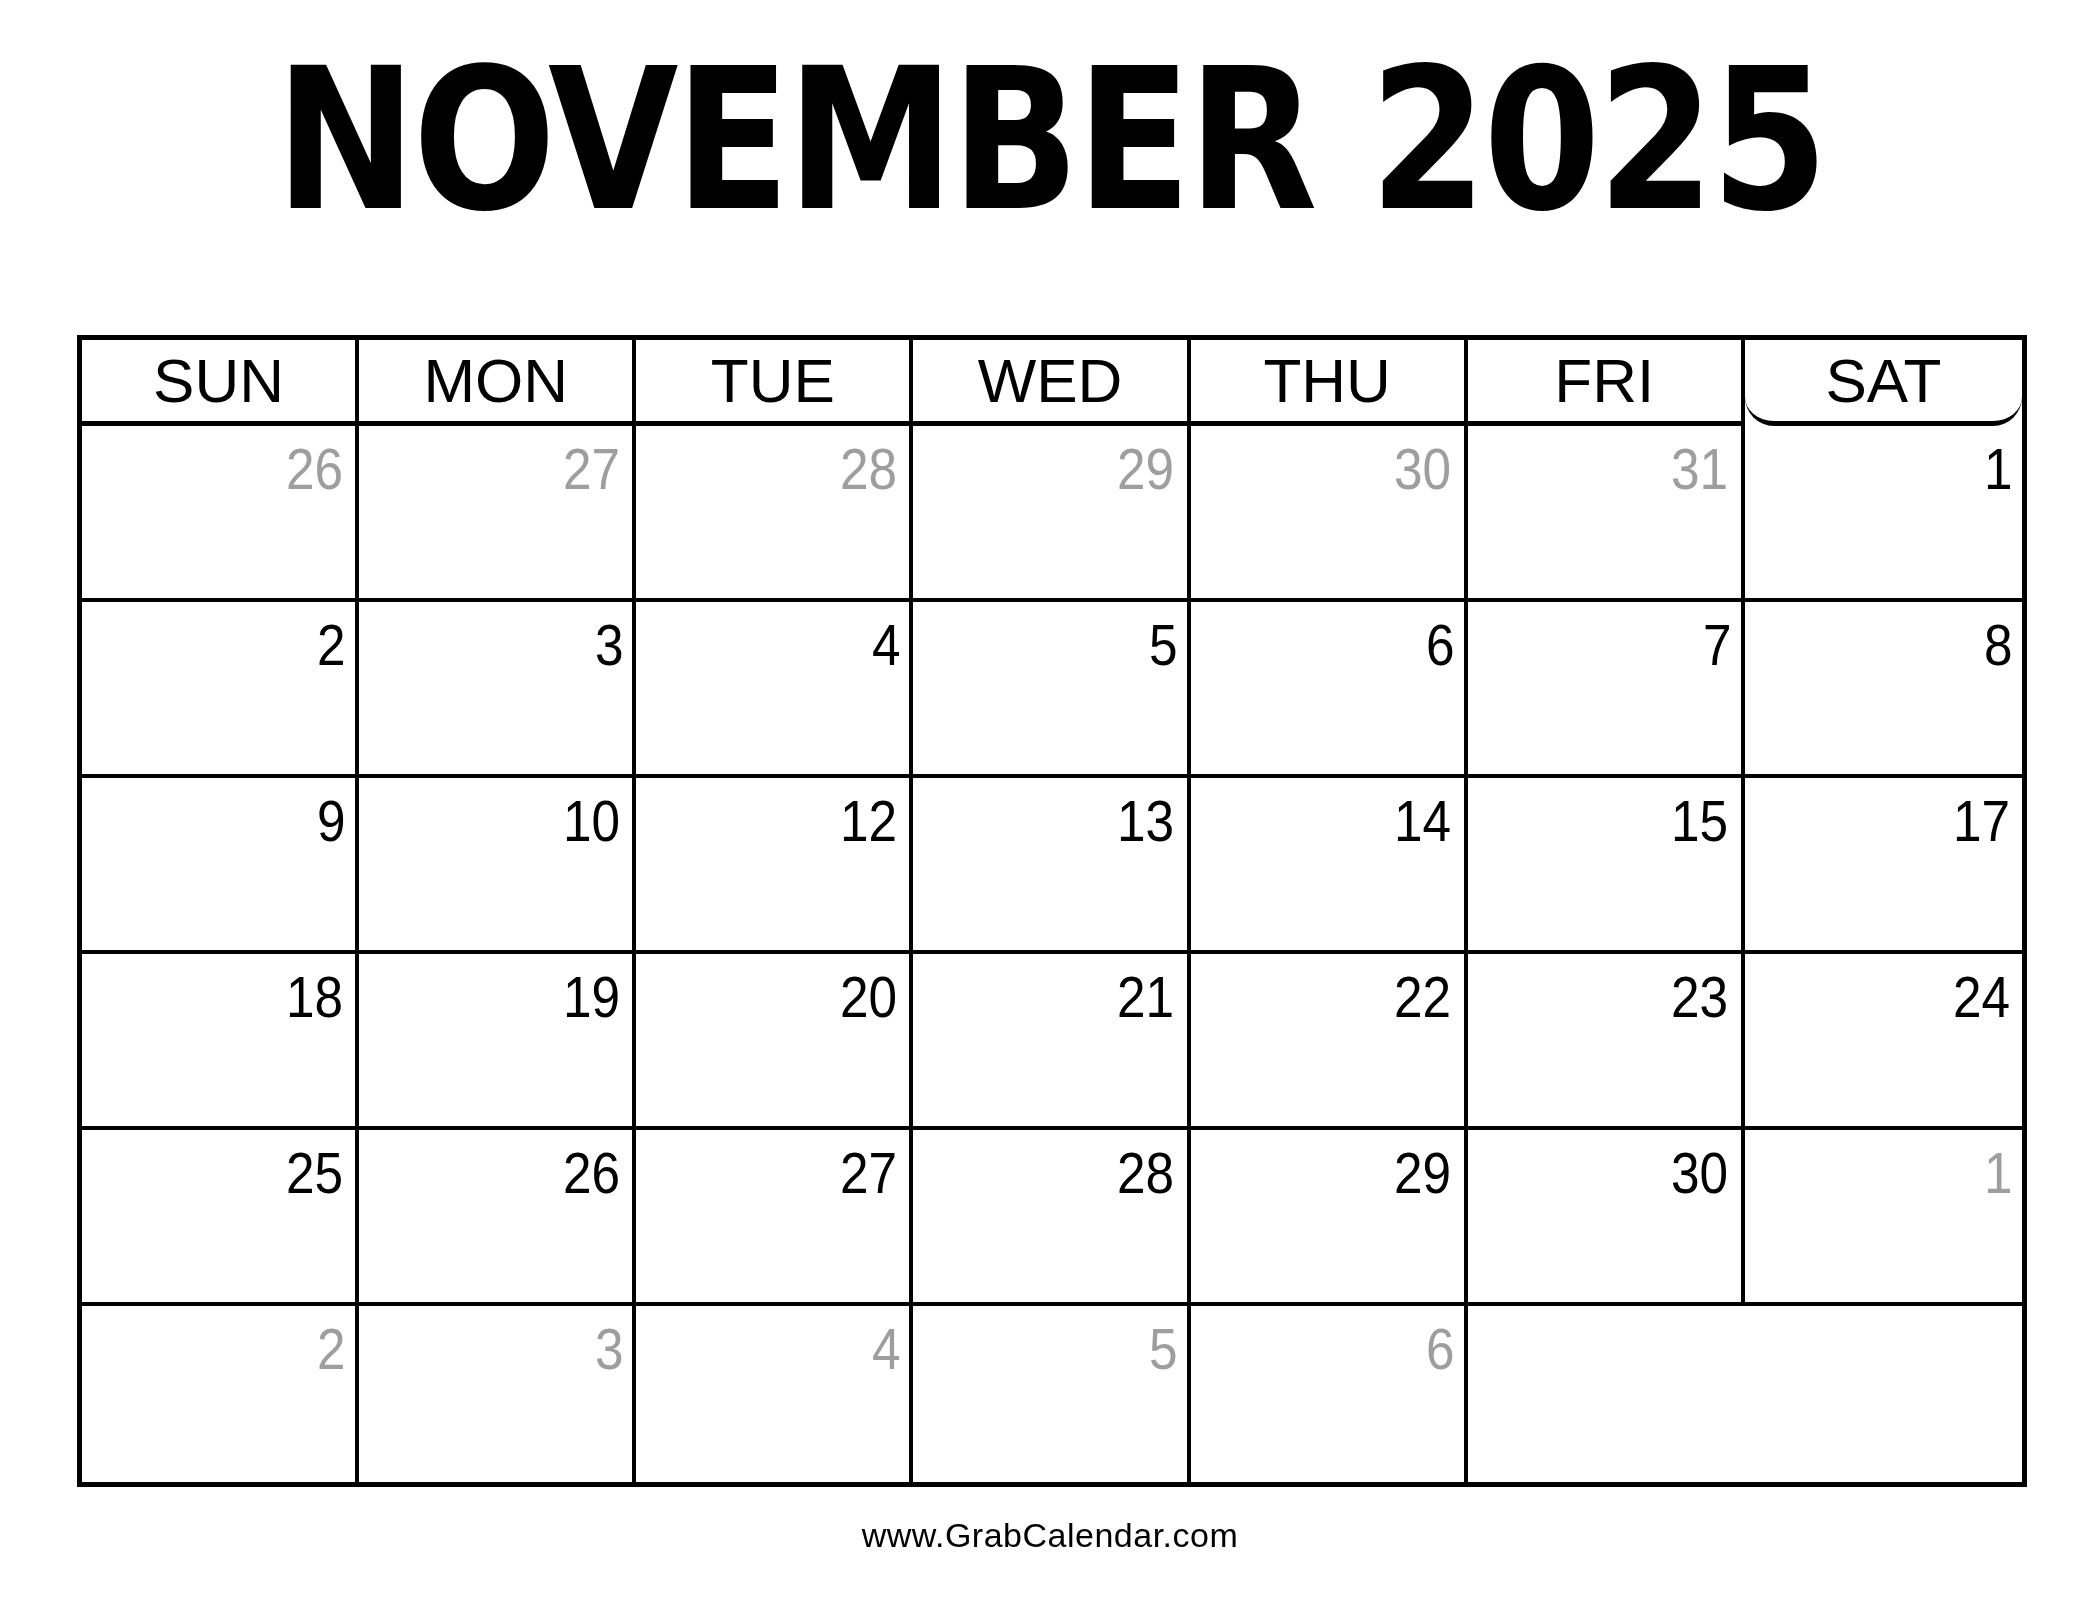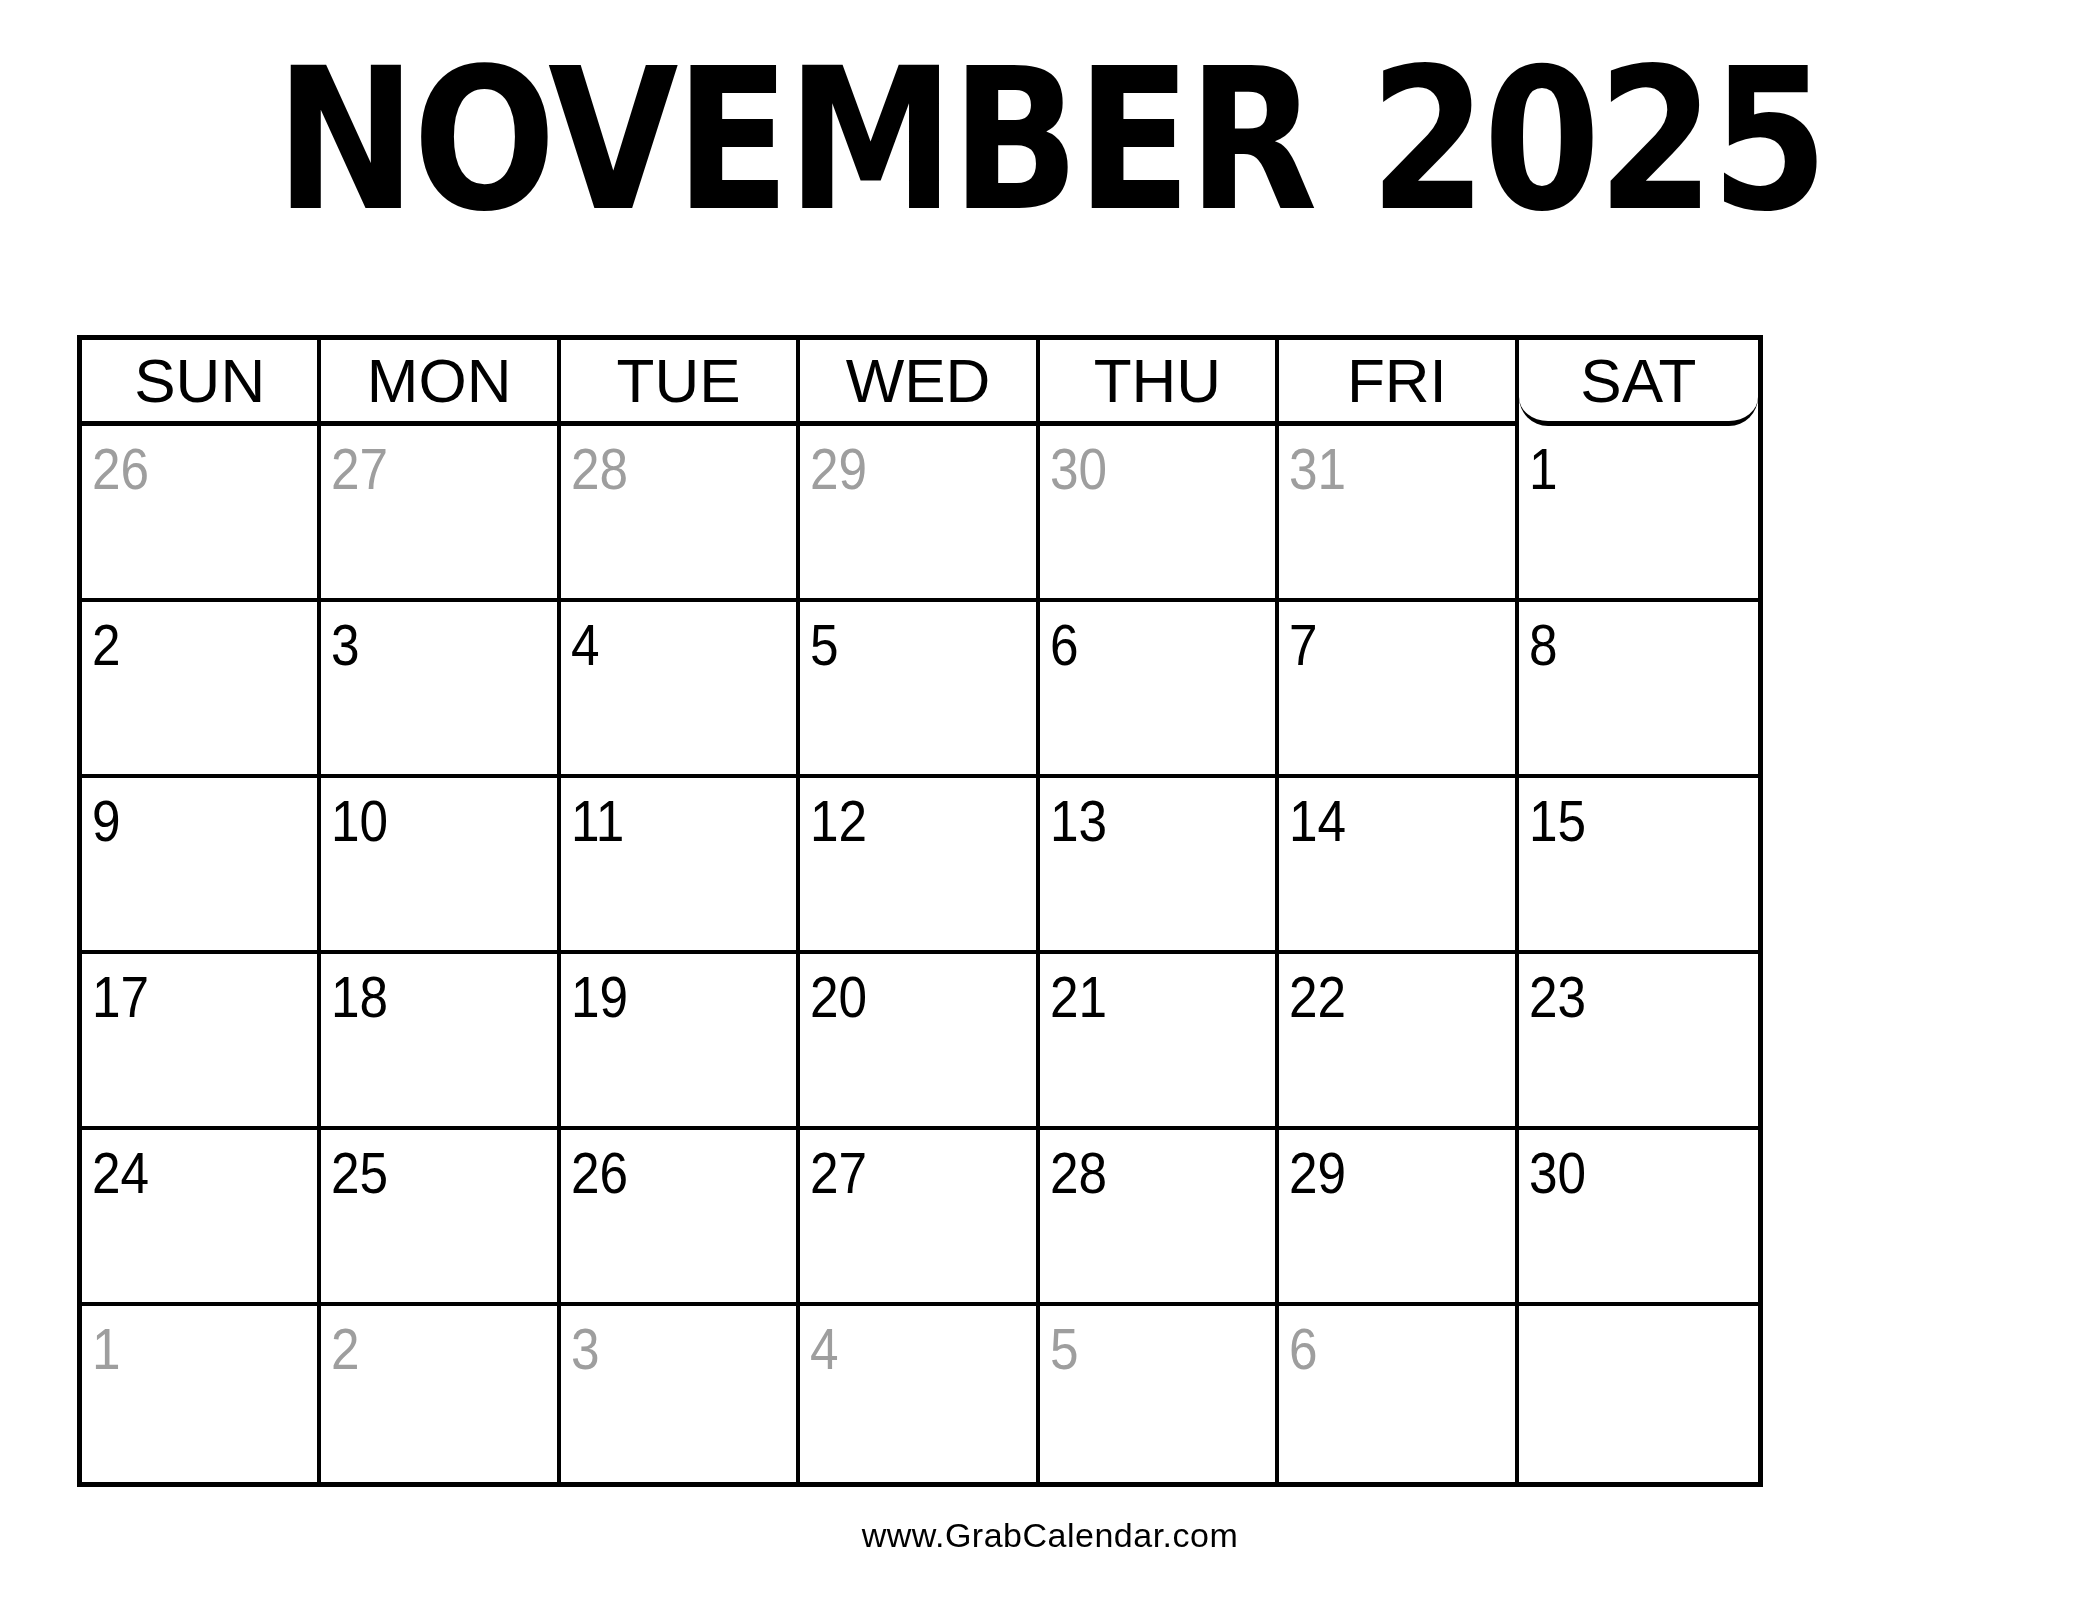--- a/index.html
+++ b/index.html
@@ -36,27 +36,28 @@
     letter-spacing: -4px;
     white-space: nowrap;
     transform: scaleX(0.86);
     transform-origin: 50% 50%;
     color: var(--text);
   }
   .calendar {
     position: absolute;
     left: 77px;
     top: 335px;
-    width: 1686px;
+    width: 1950px;
     height: 1152px;
     border: 5px solid var(--grid-border);
     background: var(--page-bg);
     display: grid;
     grid-template-columns: repeat(7, 1fr);
     grid-template-rows: 86px repeat(6, 1fr);
+    text-align: right;
   }
   .dow {
     border-right: 4px solid var(--grid-border);
     border-bottom: 5px solid var(--grid-border);
     display: flex;
     align-items: center;
     justify-content: center;
     font-size: 62px;
     font-weight: 400;
     letter-spacing: 0px;
@@ -119,21 +120,20 @@
     <div class="cell"><span class="num">2</span></div>
     <div class="cell"><span class="num">3</span></div>
     <div class="cell"><span class="num">4</span></div>
     <div class="cell"><span class="num">5</span></div>
     <div class="cell"><span class="num">6</span></div>
     <div class="cell"><span class="num">7</span></div>
     <div class="cell"><span class="num">8</span></div>
 
     <div class="cell"><span class="num">9</span></div>
     <div class="cell"><span class="num">10</span></div>
-    <div class="cell"><span class="num">11</span></div>
     <div class="cell"><span class="num">12</span></div>
     <div class="cell"><span class="num">13</span></div>
     <div class="cell"><span class="num">14</span></div>
     <div class="cell"><span class="num">15</span></div>
 
     <div class="cell"><span class="num">17</span></div>
     <div class="cell"><span class="num">18</span></div>
     <div class="cell"><span class="num">19</span></div>
     <div class="cell"><span class="num">20</span></div>
     <div class="cell"><span class="num">21</span></div>

